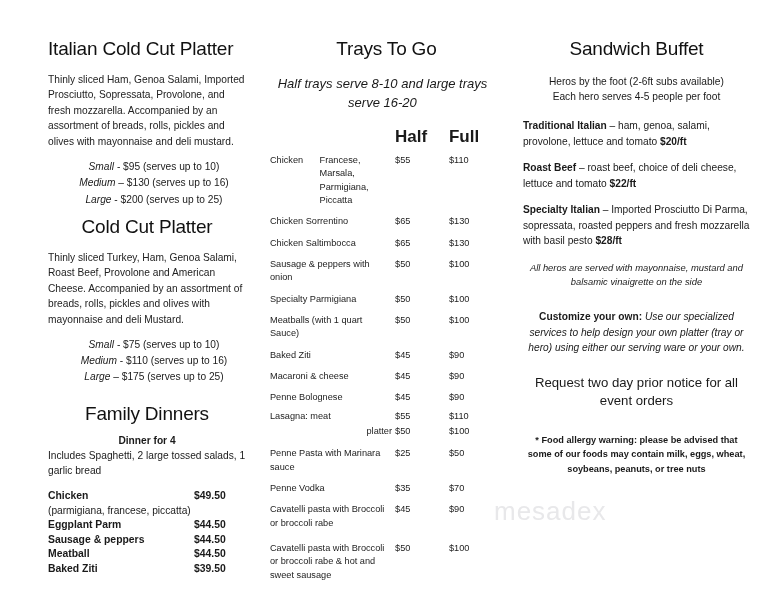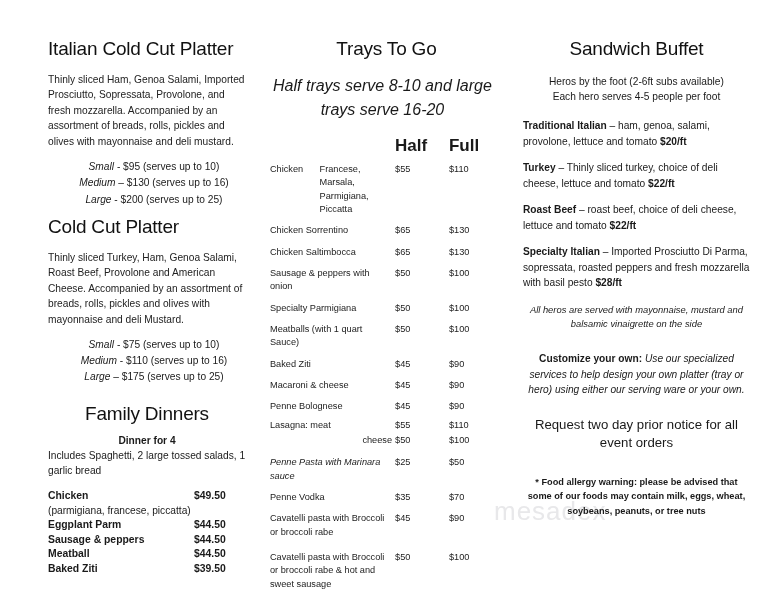--- a/index.html
+++ b/index.html
@@ -80,21 +80,21 @@
   }
   .fd-row .fd-price { min-width: 52px; }
   .fd-note {
     font-size: 10.2px;
     font-weight: normal;
     line-height: 1.4;
   }
 
   
   .trays-intro {
-    font-size: 16px;
+    font-size: 13px;
     font-style: italic;
     text-align: center;
     line-height: 1.5;
     margin: 14px 8px 14px 0;
   }
   .tray-table { width: 100%; border-collapse: collapse; }
   .tray-table th {
     font-size: 17px;
     font-weight: bold;
     text-align: left;
@@ -182,21 +182,21 @@
   <div class="col col-left">
 
     <h1 class="section-title">Italian Cold Cut Platter</h1>
     <p class="body-text">Thinly sliced Ham,  Genoa Salami, Imported Prosciutto,  Sopressata, Provolone, and fresh mozzarella. Accompanied by an assortment of breads, rolls, pickles and olives with mayonnaise and deli mustard.</p>
     <div class="sizes">
       <div><span class="sz">Small</span><span> - $95 (serves up to 10)</span></div>
       <div><span class="sz">Medium</span><span> – $130 (serves up to 16)</span></div>
       <div><span class="sz">Large</span><span> - $200 (serves up to 25)</span></div>
     </div>
 
-    <h1 class="section-title" style="">Cold Cut Platter</h1>
+    <h1 class="section-title" style="text-align:center;">Cold Cut Platter</h1>
     <p class="body-text">Thinly sliced Turkey, Ham, Genoa Salami, Roast Beef, Provolone and American Cheese. Accompanied by an assortment of breads, rolls, pickles and olives with mayonnaise and deli Mustard.</p>
     <div class="sizes">
       <div><span class="sz">Small</span><span> - $75 (serves up to 10)</span></div>
       <div><span class="sz">Medium</span><span> - $110 (serves up to 16)</span></div>
       <div><span class="sz">Large</span><span> – $175 (serves up to 25)</span></div>
     </div>
 
     <h1 class="section-title centered" style="margin-top:18px;margin-bottom:4px;">Family Dinners</h1>
     <div class="sub-center">Dinner for 4</div>
     <p class="incl">Includes Spaghetti, 2 large tossed salads, 1 garlic bread</p>
@@ -284,26 +284,26 @@
           <td class="c-name" colspan="2">Penne Bolognese</td>
           <td class="c-half">$45</td>
           <td class="c-full">$90</td>
         </tr>
         <tr class="tight">
           <td class="c-name" colspan="2">Lasagna: meat</td>
           <td class="c-half">$55</td>
           <td class="c-full">$110</td>
         </tr>
         <tr class="tight">
-          <td class="c-name indent-right" colspan="2">cheese</td>
+          <td class="c-name indent-right" colspan="2">platter</td>
           <td class="c-half">$50</td>
           <td class="c-full">$100</td>
         </tr>
         <tr>
-          <td class="c-name" colspan="2" style="padding-top:8px;font-style:italic;">Penne Pasta with Marinara sauce</td>
+          <td class="c-name" colspan="2" style="padding-top:8px;">Penne Pasta with Marinara sauce</td>
           <td class="c-half" style="padding-top:8px;">$25</td>
           <td class="c-full" style="padding-top:8px;">$50</td>
         </tr>
         <tr>
           <td class="c-name" colspan="2">Penne Vodka</td>
           <td class="c-half">$35</td>
           <td class="c-full">$70</td>
         </tr>
         <tr>
           <td class="c-name" colspan="2">Cavatelli pasta with Broccoli or broccoli rabe</td>
@@ -322,21 +322,20 @@
   <div class="col col-right">
     <h1 class="section-title centered" style="margin-top:8px;">Sandwich Buffet</h1>
 
     <div class="intro-center">
       <div>Heros by the foot (2-6ft subs available)</div>
       <div>Each hero serves 4-5 people per foot</div>
     </div>
 
     <p class="hero"><b>Traditional Italian</b><span> – ham, genoa, salami, provolone, lettuce and tomato </span><b>$20/ft</b></p>
 
-    <p class="hero"><b>Turkey</b><span> – Thinly sliced  turkey, choice of deli cheese, lettuce and tomato </span><b>$22/ft</b></p>
 
     <p class="hero"><b>Roast Beef</b><span> – roast beef, choice of deli cheese, lettuce and tomato </span><b>$22/ft</b></p>
 
     <p class="hero"><b>Specialty Italian</b><span> – Imported Prosciutto Di Parma, sopressata, roasted peppers and fresh mozzarella with basil pesto </span><b>$28/ft</b></p>
 
     <p class="hero-note">All heros are served with mayonnaise, mustard and balsamic vinaigrette on the side</p>
 
     <p class="customize"><b>Customize your own:</b><span> Use our specialized services to help design your own platter (tray or hero) using either our serving ware or your own.</span></p>
 
     <p class="request">Request two day prior notice for all event orders</p>

